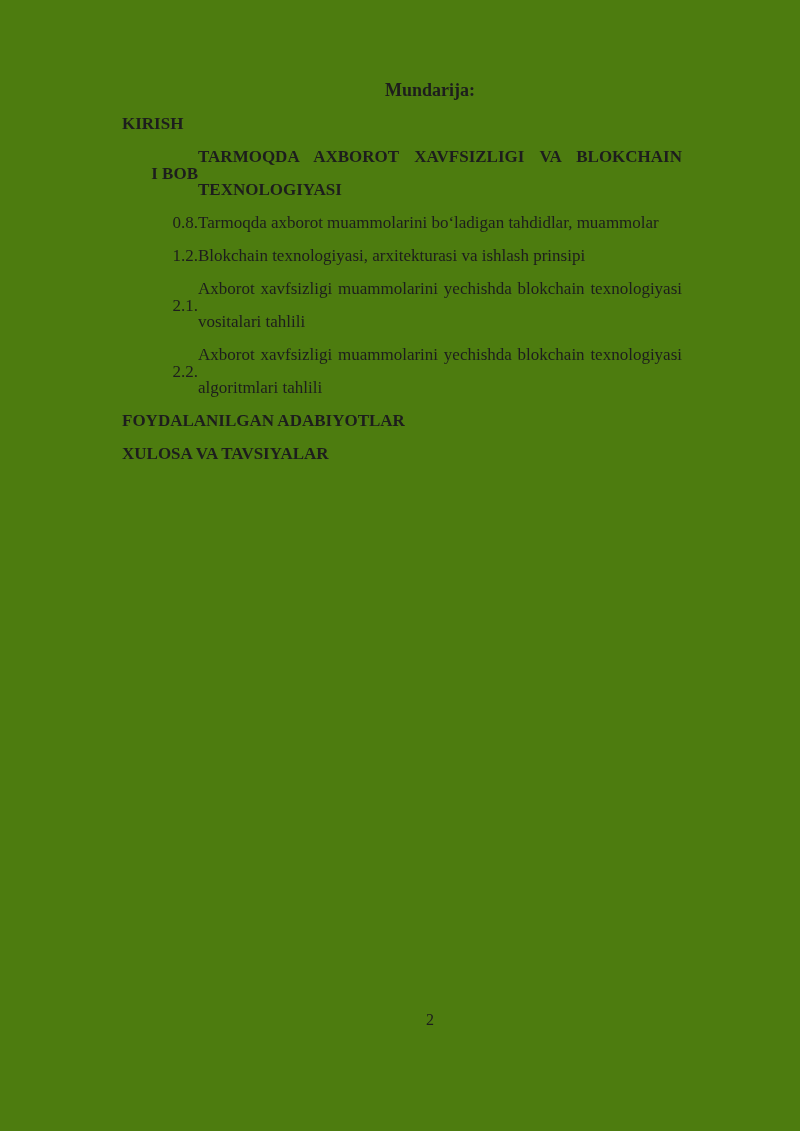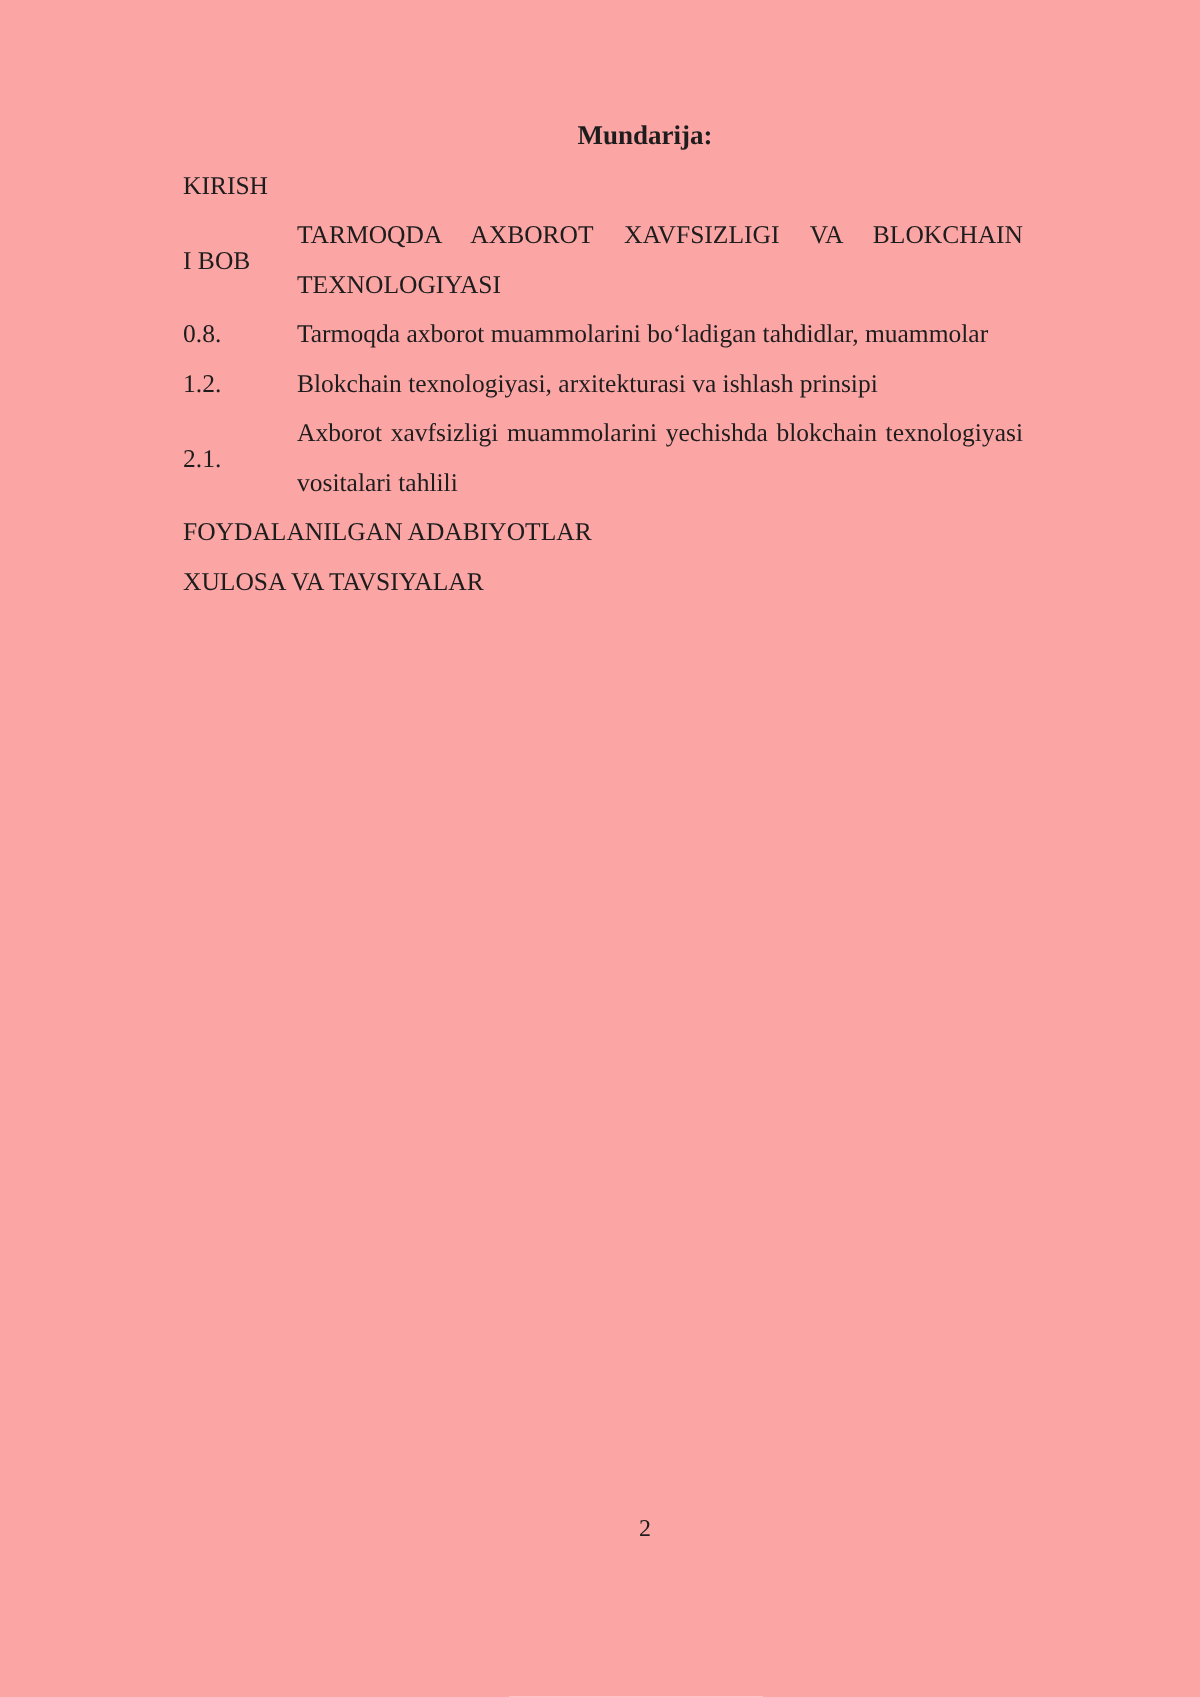--- a/index.html
+++ b/index.html
@@ -11,21 +11,21 @@
     height: 1131px;
     background: #ffffff;
     font-family: "Liberation Serif", "DejaVu Serif", serif;
     color: #1d1d1d;
     overflow: hidden;
   }
   .page {
     position: relative;
     width: 800px;
     height: 1131px;
-    background: #fca5a5;
+    background: #4d7c0f;
   }
   .content {
     margin-left: 122px;
     width: 560px;
     padding-top: 74px;
   }
   .toc-title {
     font-weight: bold;
     font-size: 18px;
     line-height: 33px;
@@ -37,30 +37,30 @@
     width: 100%;
     table-layout: fixed;
   }
   table.toc td {
     padding: 0;
     vertical-align: middle;
     font-size: 17px;
     line-height: 33px;
   }
   td.label-cell {
-    text-align: left;
+    text-align: right;
   }
   td.text-cell {
     text-align: justify;
   }
   td.span-cell {
     text-align: left;
   }
   .bold {
-    font-weight: normal;
+    font-weight: bold;
   }
   .footer {
     position: absolute;
     top: 1006px;
     left: 122px;
     width: 560px;
     box-sizing: border-box;
     padding-left: 56px;
     text-align: center;
     font-size: 16px;
@@ -92,20 +92,24 @@
           </tr>
           <tr>
             <td class="label-cell">1.2.</td>
             <td class="text-cell">Blokchain texnologiyasi, arxitekturasi va ishlash prinsipi</td>
           </tr>
           <tr>
             <td class="label-cell">2.1.</td>
             <td class="text-cell">Axborot xavfsizligi muammolarini yechishda blokchain texnologiyasi vositalari tahlili</td>
           </tr>
           <tr>
+            <td class="label-cell">2.2.</td>
+            <td class="text-cell">Axborot xavfsizligi muammolarini yechishda blokchain texnologiyasi algoritmlari tahlili</td>
+          </tr>
+          <tr>
             <td colspan="2" class="span-cell bold">FOYDALANILGAN ADABIYOTLAR</td>
           </tr>
           <tr>
             <td colspan="2" class="span-cell bold">XULOSA VA TAVSIYALAR</td>
           </tr>
         </tbody>
     </table>
   </div>
   <div class="footer">2</div>
 </div>

